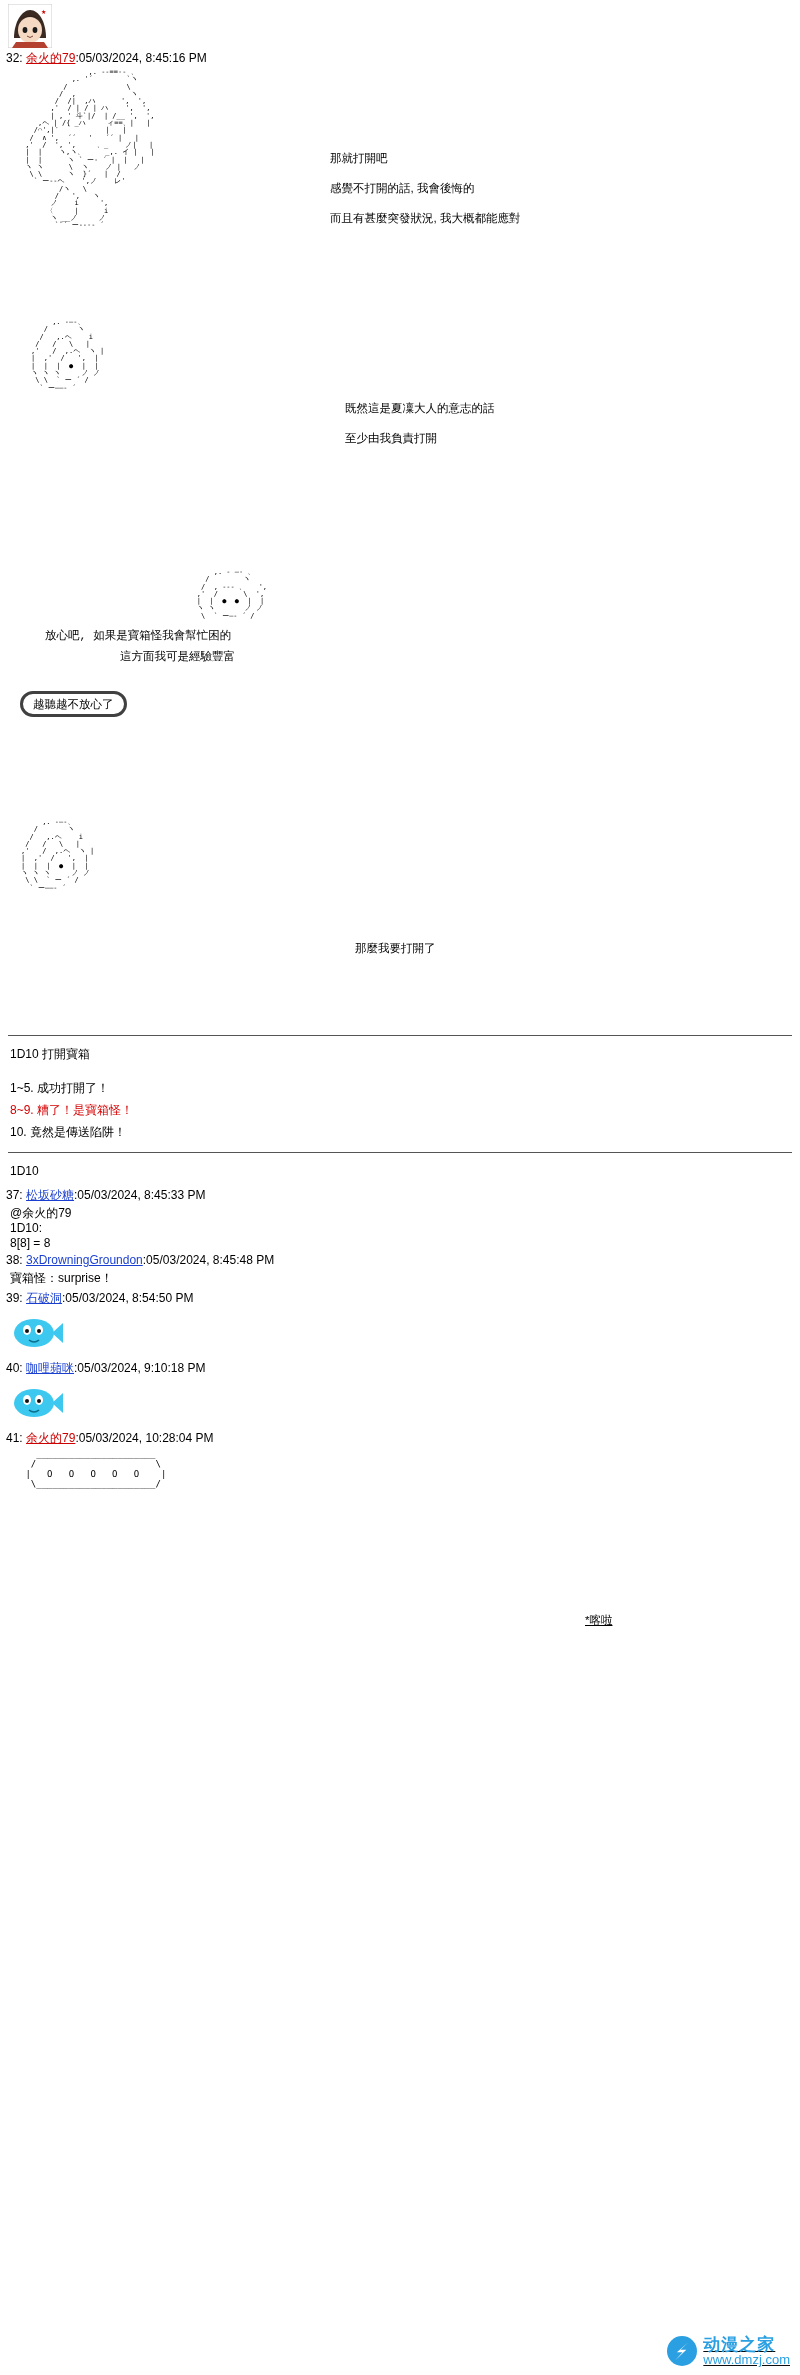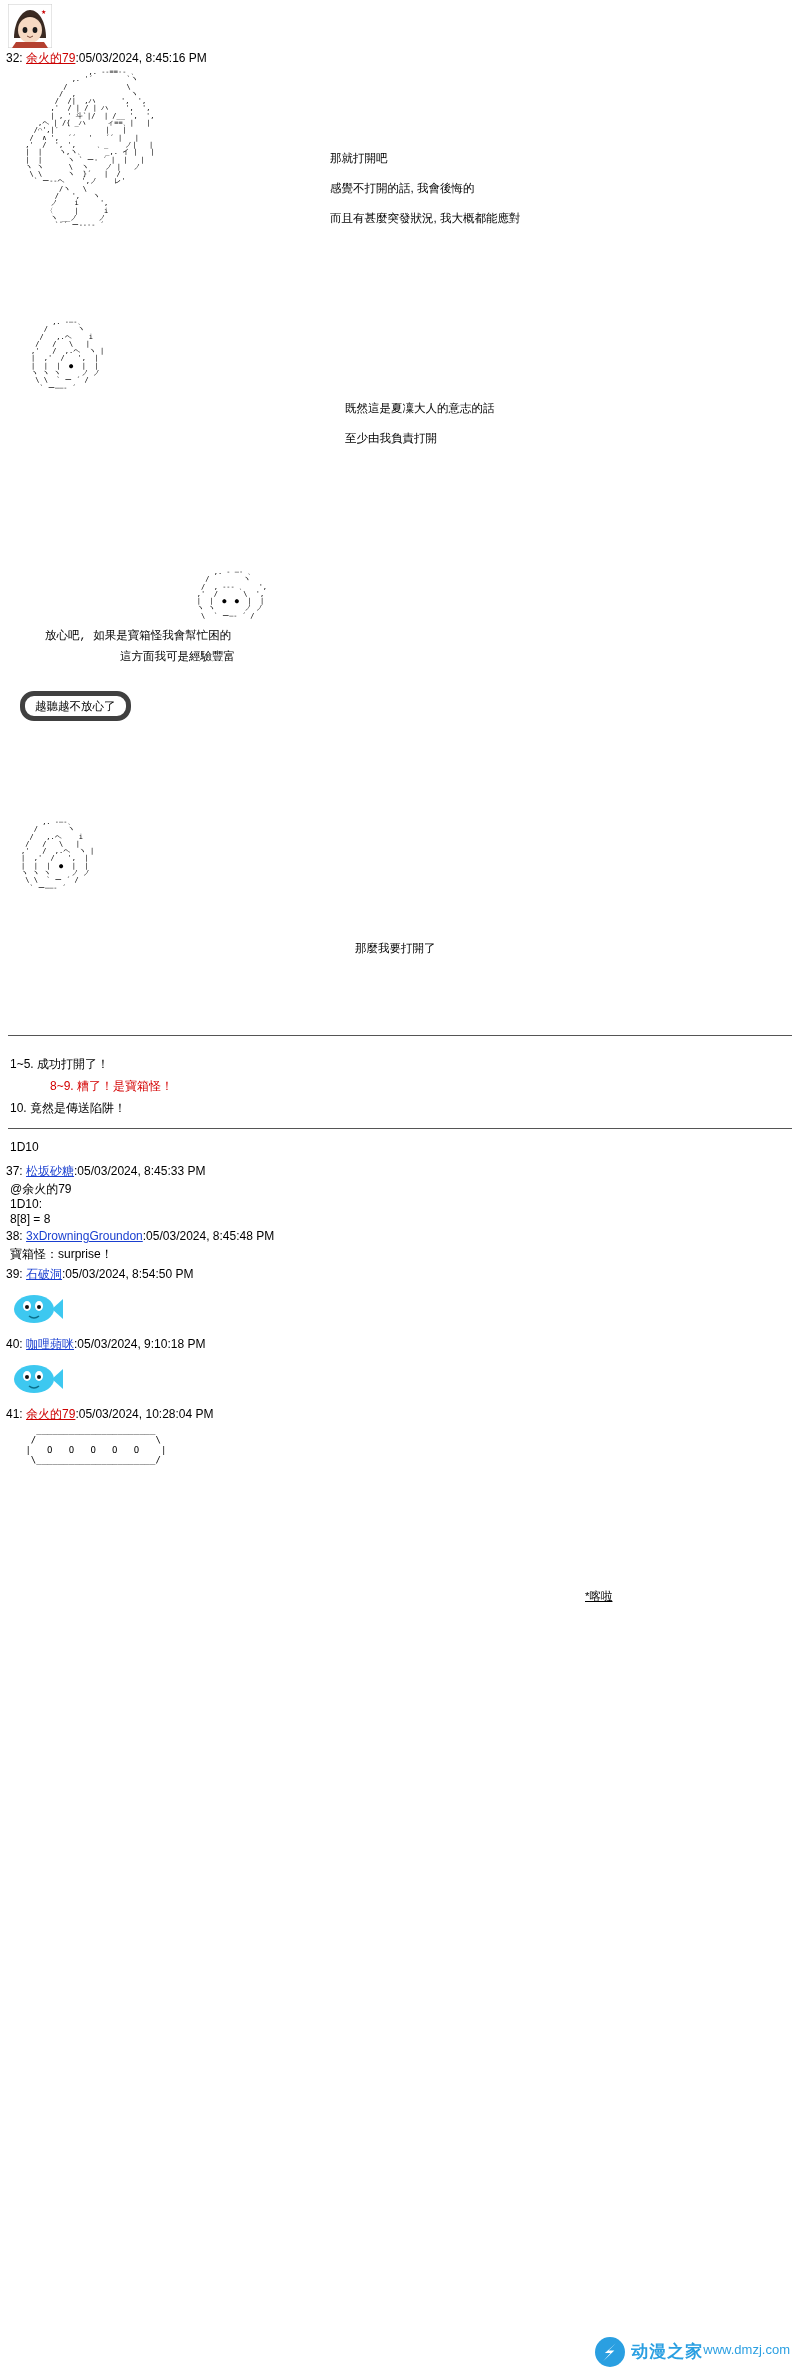--- a/index.html
+++ b/index.html
@@ -50,21 +50,21 @@
     font-size:11.5px;
     line-height:22px;
     color:#000;
     white-space:nowrap;
   }
 
   
   hr.rule{border:0;border-top:1px solid #555;margin:6px 8px 4px 8px;}
   .dice-block{padding:2px 10px;font-size:12px;line-height:20px;}
   .dice-block .line{margin:2px 0;}
-  .dice-block .hit{color:#d40000;margin-left:40px;}
+  .dice-block .hit{color:#d40000;}
   .mono-small{
     font-family:"Liberation Sans", sans-serif;
     font-size:12px;
     line-height:15px;
     padding:0 10px;
   }
   .msg{padding:1px 10px;font-size:12px;line-height:17px;}
 
   
   .fish{margin:4px 0 2px 10px;}
@@ -81,21 +81,21 @@
     background:#1f9ae0;position:relative;
   }
   .wm-circle:after{
     content:"";position:absolute;left:8px;top:6px;
     width:13px;height:18px;
     background:#fff;
     clip-path:polygon(100% 0,40% 42%,85% 42%,0 100%,55% 55%,12% 55%);
   }
   .wm-text{font-size:17px;color:#1f9ae0;font-weight:bold;letter-spacing:1px;}
   .wm-sub{font-size:13px;color:#1f9ae0;}
-  .wm-col{display:flex;flex-direction:row;line-height:1.05;}
+  .wm-col{display:flex;flex-direction:column;line-height:1.05;text-decoration:underline;}
   .spacer{height:10px;}
 </style>
 </head>
 <body>
 
 <div class="page">
 
   <div class="avatar">
     <svg class="av-img" width="44" height="44" viewBox="0 0 44 44">
       <rect x="0" y="0" width="44" height="44" fill="#ffffff" stroke="#cccccc"></rect>
@@ -161,39 +161,40 @@
   <div class="aa-wrap" style="height:240px;margin-top:20px;">
     <pre class="aa" style="margin-left:180px;">        ,. - ―- 、
       /        ヽ
      /  , -‐- 、   ',
     ,'  /      \  ',
     |  |  ●  ●  |  |
     ヽ ヽ       ノ ノ
      \  ` ー―‐ ´ /</pre>
     <div class="bubble" style="left:45px;top:56px;font-family:Liberation Mono, monospace;">放心吧, 如果是寶箱怪我會幫忙困的</div>
     <div class="bubble" style="left:120px;top:76px;">這方面我可是經驗豐富</div>
-    <div class="bubble" style="left:20px;top:122px;border:5px solid #404040;border-radius:14px;padding:1px 10px;background:#fff;line-height:18px;text-align:right;">越聽越不放心了</div>
+    <div class="bubble" style="left:20px;top:122px;border:3px solid #404040;border-radius:14px;padding:1px 10px;background:#fff;line-height:18px;text-align:right;">越聽越不放心了</div>
   </div>
 
   <div class="aa-wrap" style="height:210px;margin-top:10px;">
     <pre class="aa" style="margin-left:0px;">          ,. -―-、
         /       ヽ
        /   ,.ヘ    i
       /   /   \   |
      ,'   /  ,.ヘ  ヽ |
      |  ,'  /   ',  |
      |  |  |  ●  |  |
      ヽ ヽ ヽ     ノ ノ
       \ \  ` ー ´ /
        ` ー――‐ ´</pre>
     <div class="bubble" style="left:355px;top:118px;">那麼我要打開了</div>
   </div>
 
   <hr class="rule">
   <div class="dice-block">
+    <div class="line">1D10 打開寶箱</div>
     <div class="spacer"></div>
     <div class="line">1~5. 成功打開了！</div>
     <div class="line hit">8~9. 糟了！是寶箱怪！</div>
     <div class="line">10. 竟然是傳送陷阱！</div>
   </div>
   <hr class="rule">
   <div class="dice-block">
     <div class="line">1D10</div>
   </div>
 

